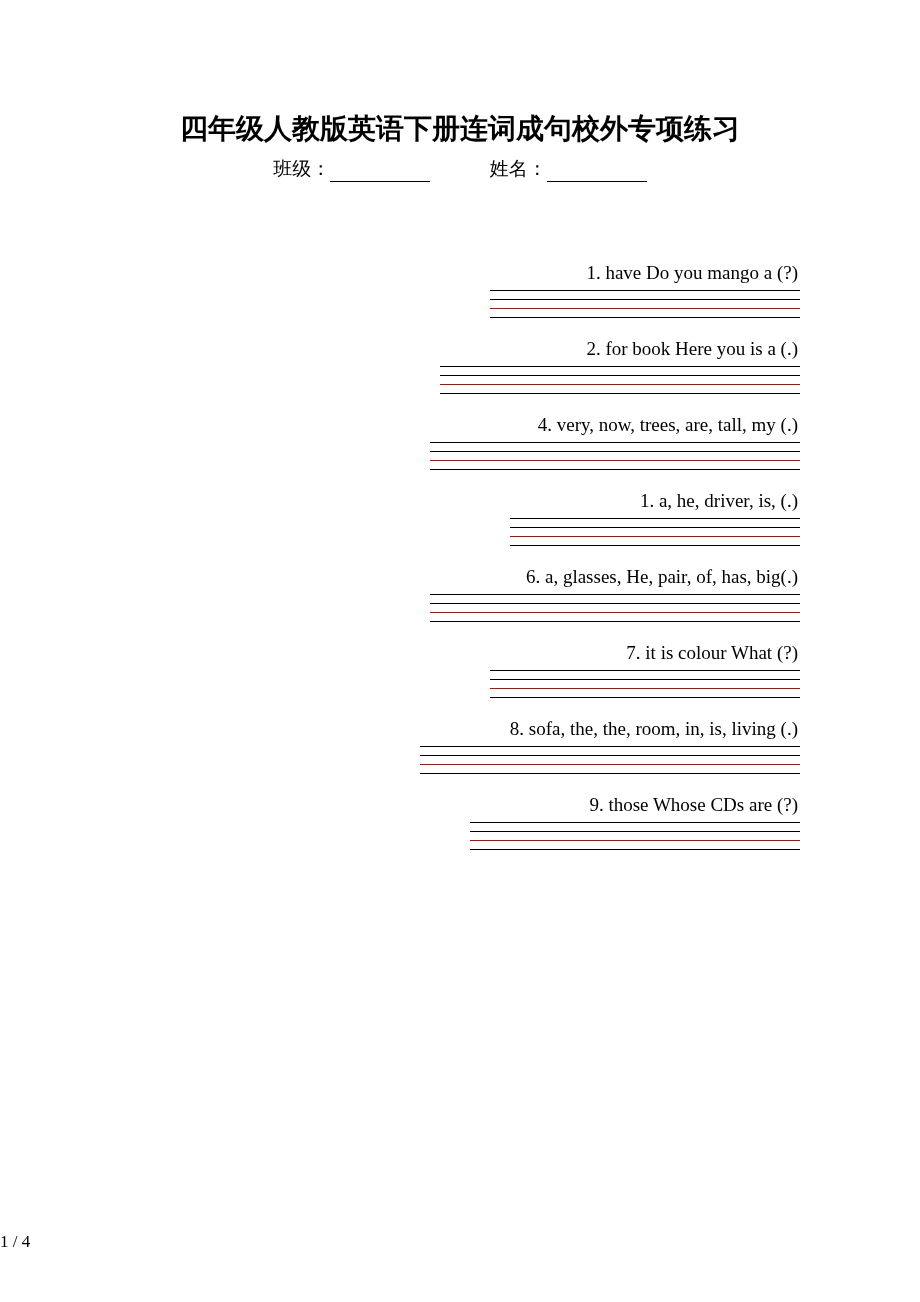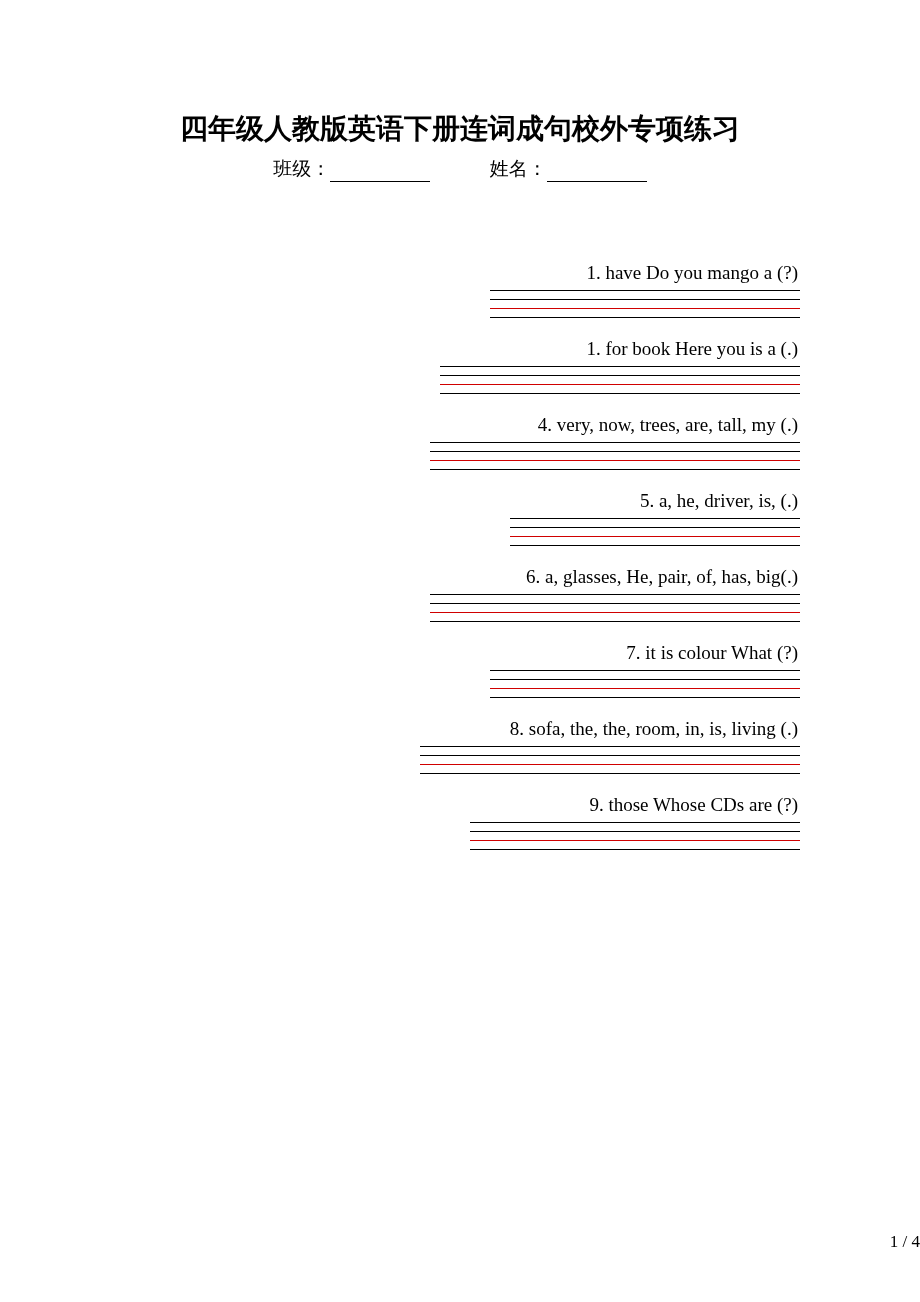--- a/index.html
+++ b/index.html
@@ -71,42 +71,42 @@
       margin-bottom: 5px;
     }
     .line.red {
       border-top-color: #d00000;
     }
     .page-num {
       position: absolute;
       bottom: 50px;
       left: 0;
       right: 0;
-      text-align: right;
+      text-align: left;
       font-size: 17px;
       font-family: "Times New Roman", serif;
     }
   </style>
 </head>
 <body>
 
 <div class="page">
   <h1 class="title">四年级人教版英语下册连词成句校外专项练习</h1>
 
   <div class="fields">
     <span class="field-label">班级：</span><span class="blank"></span>
     <span class="spacer"></span>
     <span class="field-label">姓名：</span><span class="blank"></span>
   </div>
 
   <div class="questions" id="questions">
       <div class="question"><div class="question-text">1. have  Do  you  mango  a (?)</div><div class="answer-lines"><span class="line" style="width: 310px;"></span><span class="line" style="width: 310px;"></span><span class="line red" style="width: 310px;"></span><span class="line" style="width: 310px;"></span></div></div>
-      <div class="question"><div class="question-text">1. for    book    Here    you    is    a (.)</div><div class="answer-lines"><span class="line" style="width: 360px;"></span><span class="line" style="width: 360px;"></span><span class="line red" style="width: 360px;"></span><span class="line" style="width: 360px;"></span></div></div>
+      <div class="question"><div class="question-text">2. for    book    Here    you    is    a (.)</div><div class="answer-lines"><span class="line" style="width: 360px;"></span><span class="line" style="width: 360px;"></span><span class="line red" style="width: 360px;"></span><span class="line" style="width: 360px;"></span></div></div>
       <div class="question"><div class="question-text">4. very, now, trees, are, tall, my (.)</div><div class="answer-lines"><span class="line" style="width: 370px;"></span><span class="line" style="width: 370px;"></span><span class="line red" style="width: 370px;"></span><span class="line" style="width: 370px;"></span></div></div>
-      <div class="question"><div class="question-text">5. a, he, driver, is, (.)</div><div class="answer-lines"><span class="line" style="width: 290px;"></span><span class="line" style="width: 290px;"></span><span class="line red" style="width: 290px;"></span><span class="line" style="width: 290px;"></span></div></div>
+      <div class="question"><div class="question-text">1. a, he, driver, is, (.)</div><div class="answer-lines"><span class="line" style="width: 290px;"></span><span class="line" style="width: 290px;"></span><span class="line red" style="width: 290px;"></span><span class="line" style="width: 290px;"></span></div></div>
       <div class="question"><div class="question-text">6. a, glasses, He, pair, of, has, big(.)</div><div class="answer-lines"><span class="line" style="width: 370px;"></span><span class="line" style="width: 370px;"></span><span class="line red" style="width: 370px;"></span><span class="line" style="width: 370px;"></span></div></div>
       <div class="question"><div class="question-text">7. it is colour What (?)</div><div class="answer-lines"><span class="line" style="width: 310px;"></span><span class="line" style="width: 310px;"></span><span class="line red" style="width: 310px;"></span><span class="line" style="width: 310px;"></span></div></div>
       <div class="question"><div class="question-text">8. sofa, the, the, room, in, is, living (.)</div><div class="answer-lines"><span class="line" style="width: 380px;"></span><span class="line" style="width: 380px;"></span><span class="line red" style="width: 380px;"></span><span class="line" style="width: 380px;"></span></div></div>
       <div class="question"><div class="question-text">9. those  Whose  CDs  are (?)</div><div class="answer-lines"><span class="line" style="width: 330px;"></span><span class="line" style="width: 330px;"></span><span class="line red" style="width: 330px;"></span><span class="line" style="width: 330px;"></span></div></div>
     </div>
 </div>
 
 <div class="page-num">1 / 4</div>
 
 </body></html>

